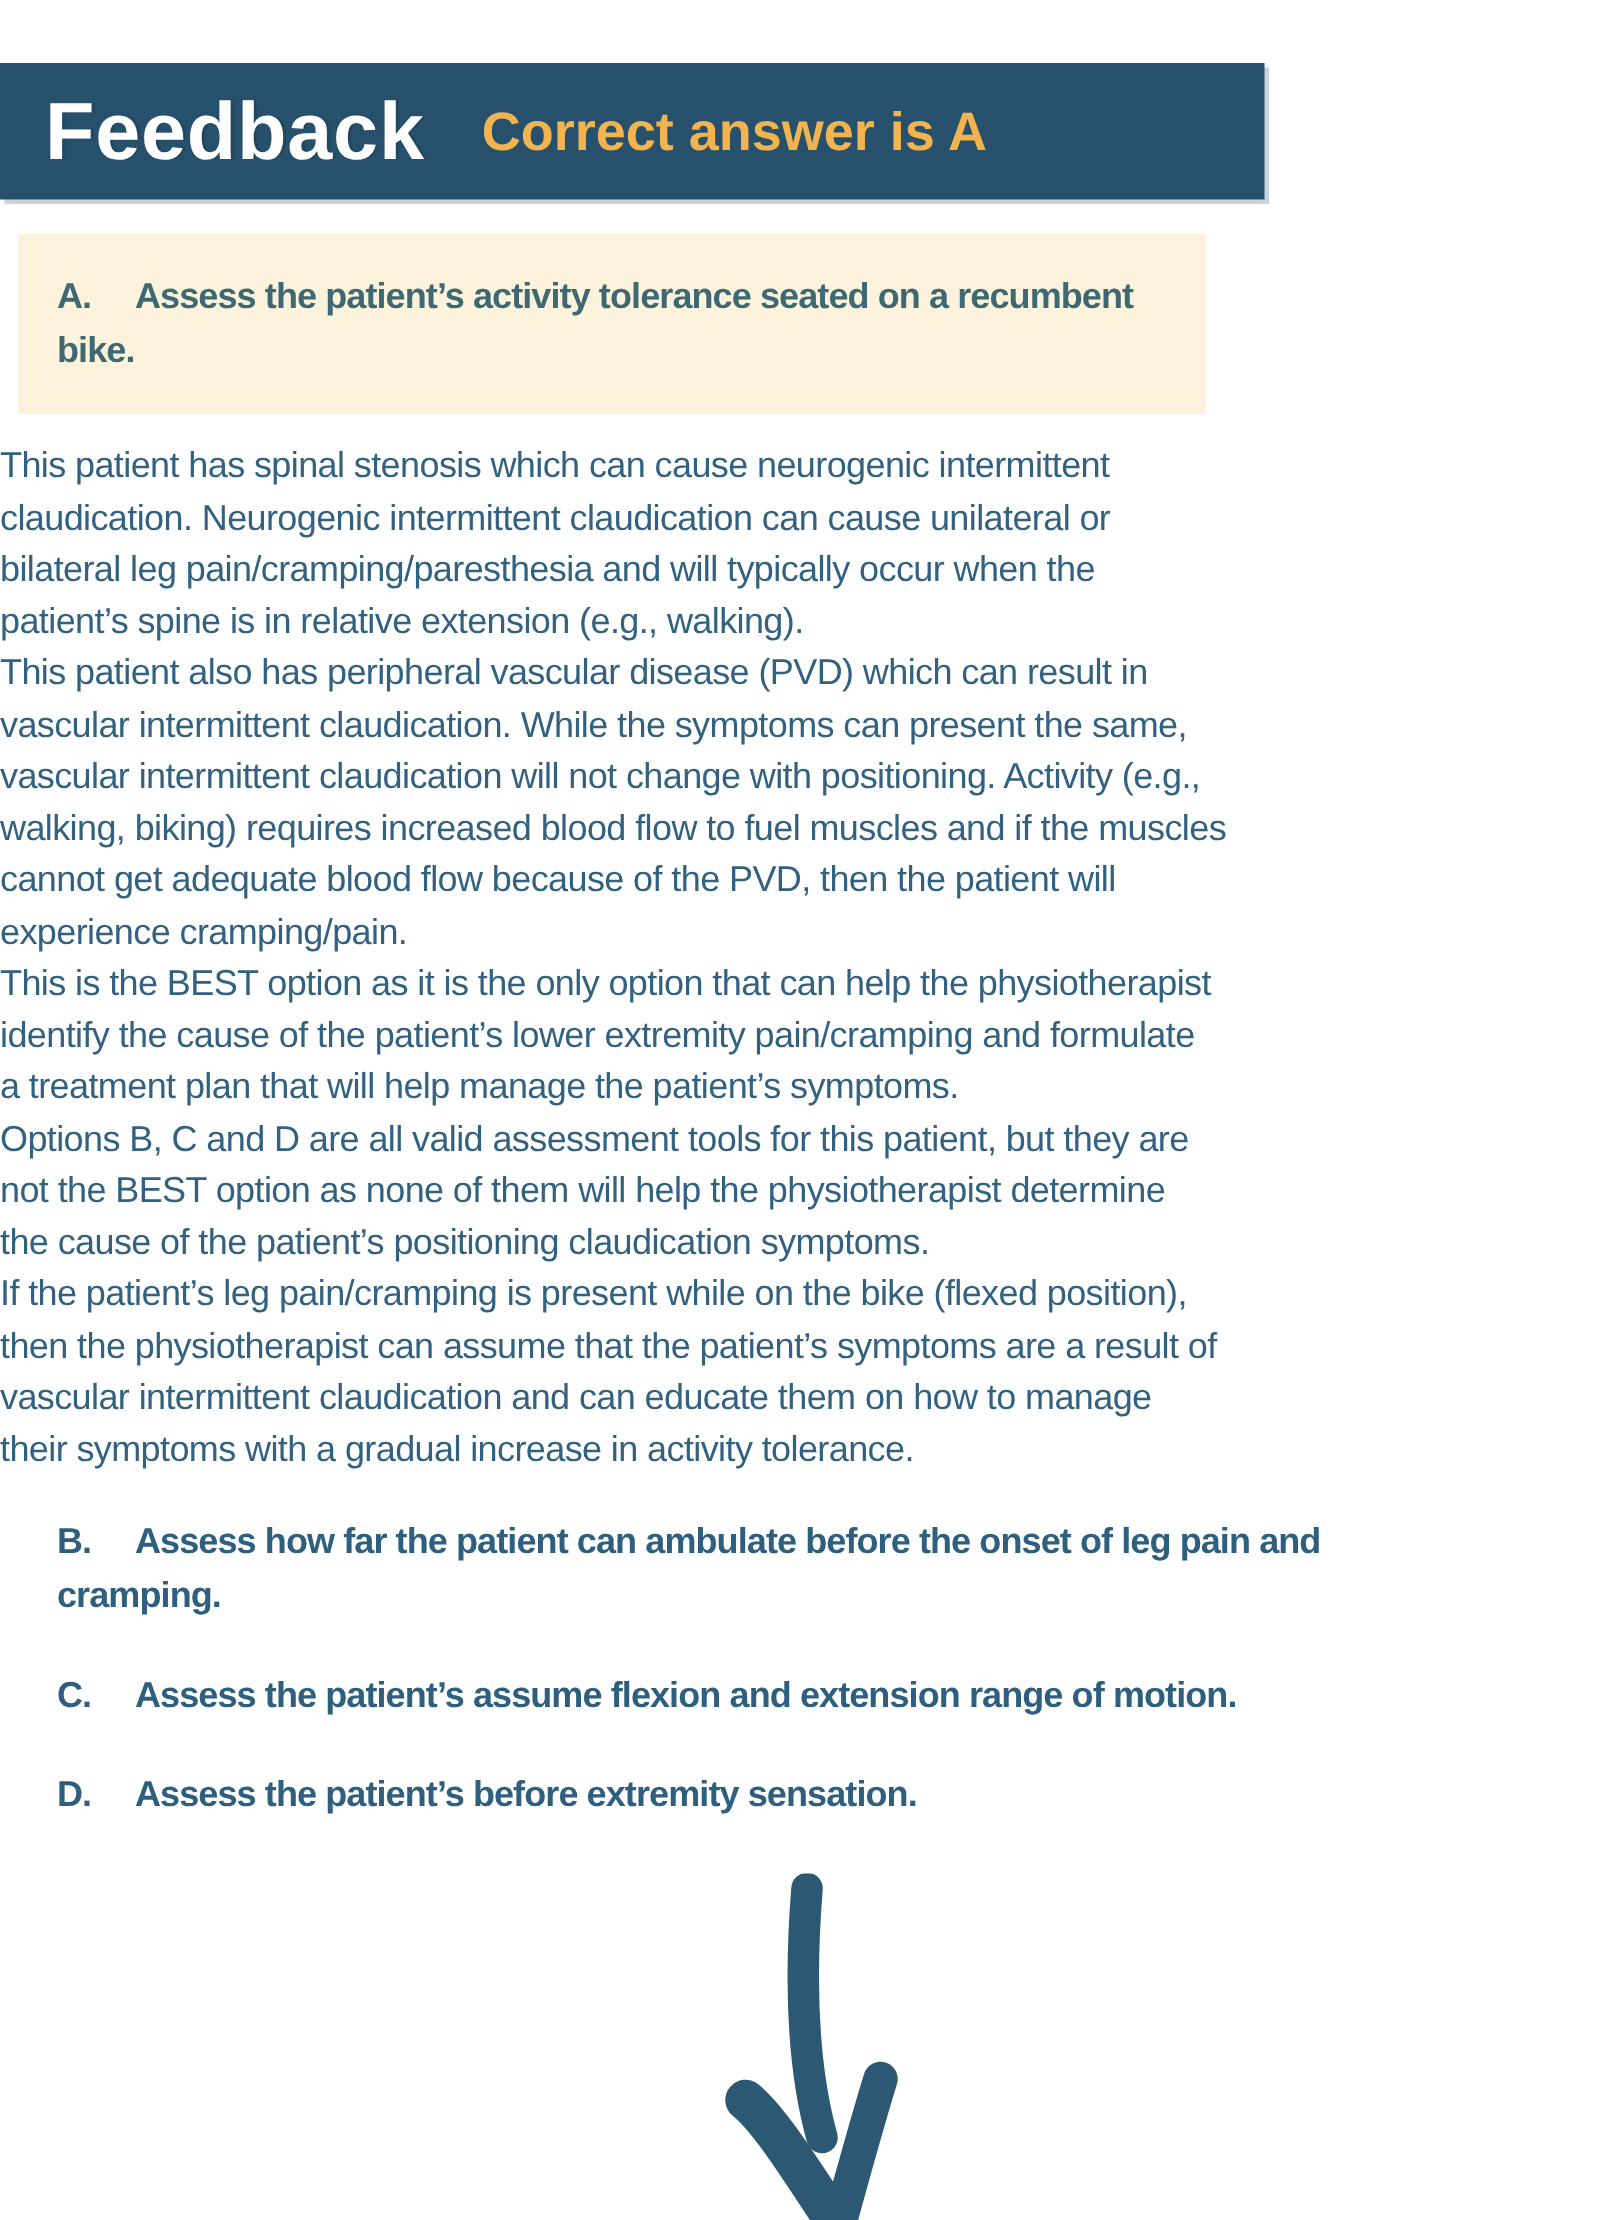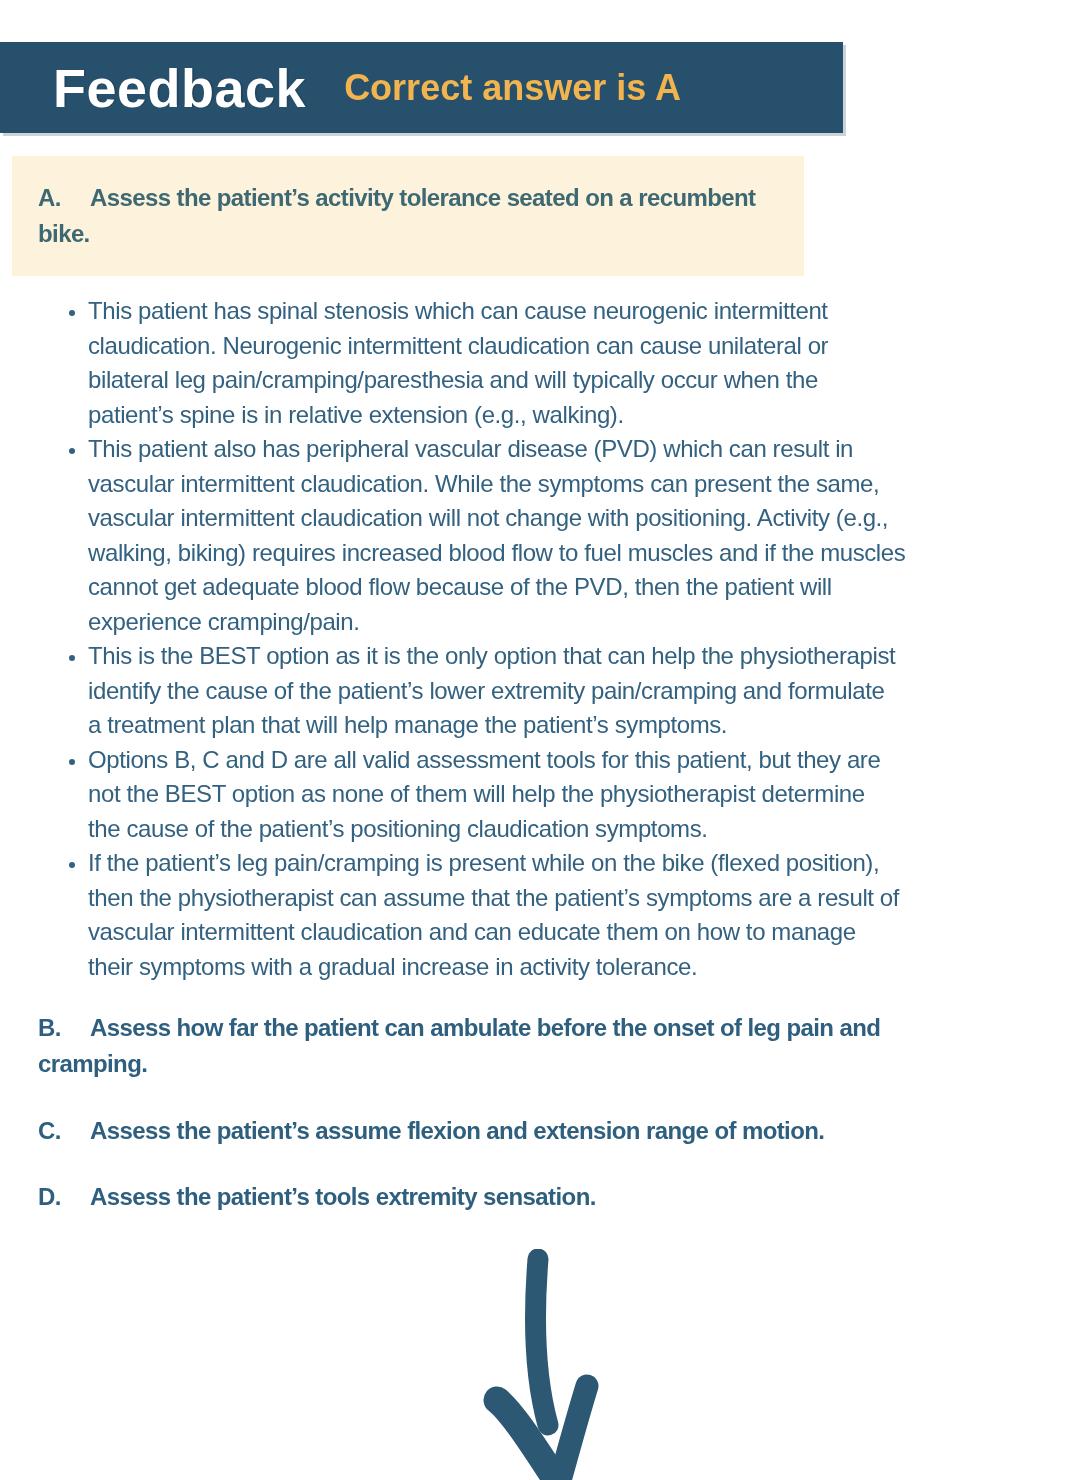--- a/index.html
+++ b/index.html
@@ -13,21 +13,21 @@
   }
 
   
   .band {
     margin-top: 42px;
     width: 843px;
     height: 91px;
     background: var(--header_bg, #27506c);
     display: flex;
     align-items: center;
-    padding-left: 53px;
+    padding-left: 30px;
     gap: 38px;
     box-shadow: 3px 3px 0 #c9d3d8;
   }
   .band-title {
     font-size: 54px;
     font-weight: bold;
     letter-spacing: 0.5px;
     color: var(--header_title, #ffffff);
     text-shadow: 2px 0 0 rgba(0,0,0,0.12);
   }
@@ -60,21 +60,20 @@
   }
   .option .opt-text { white-space: pre-line; }
   .highlight-box .option { color: var(--option_a_text, #3e6872); }
   .option-b { margin: 26px 20px 13px 38px; }
   .option-c { margin: 31px 20px 0 38px; }
   .option-d { margin: 30px 20px 0 38px; }
 
   
   .bullets {
     margin: 18px 18px 0 0;
-    padding-left: 88px;
     list-style: disc outside;
     font-size: 24px;
     line-height: 34.5px;
     letter-spacing: -0.4px;
     color: var(--bullet_text, #336180);
   }
   .bullets li { white-space: pre-line; }
   .bullets li::marker { color: var(--bullet_text, #336180); font-size: 20px; }
 
   
@@ -130,21 +129,21 @@
 <p class="option option-b">
   <span class="letter">B.</span><span class="opt-text">Assess how far the patient can ambulate before the onset of leg pain and
 cramping.</span>
 </p>
 
 <p class="option option-c">
   <span class="letter">C.</span><span class="opt-text">Assess the patient’s assume flexion and extension range of motion.</span>
 </p>
 
 <p class="option option-d">
-  <span class="letter">D.</span><span class="opt-text">Assess the patient’s tools extremity sensation.</span>
+  <span class="letter">D.</span><span class="opt-text">Assess the patient’s before extremity sensation.</span>
 </p>
 
 <div class="arrow-wrap">
   <svg viewBox="0 0 130 250" xmlns="http://www.w3.org/2000/svg" aria-hidden="true">
     <path class="arrow-stroke" stroke-width="21" d="M63,10 C59,60 58,122 73,176"></path>
     <path class="arrow-stroke" stroke-width="27" d="M22,151 C38,164 58,196 83,234"></path>
     <path class="arrow-stroke" stroke-width="23" d="M112,137 C103,166 93,203 84,235"></path>
   </svg>
 </div>
 

